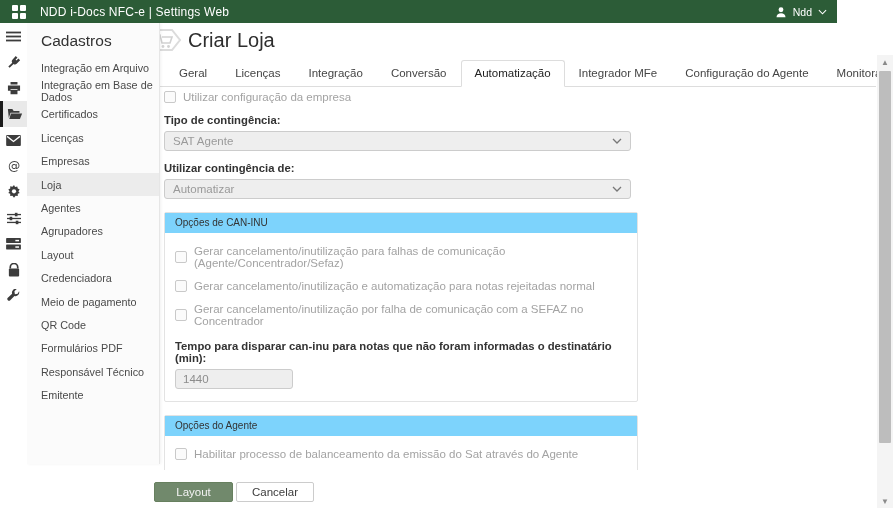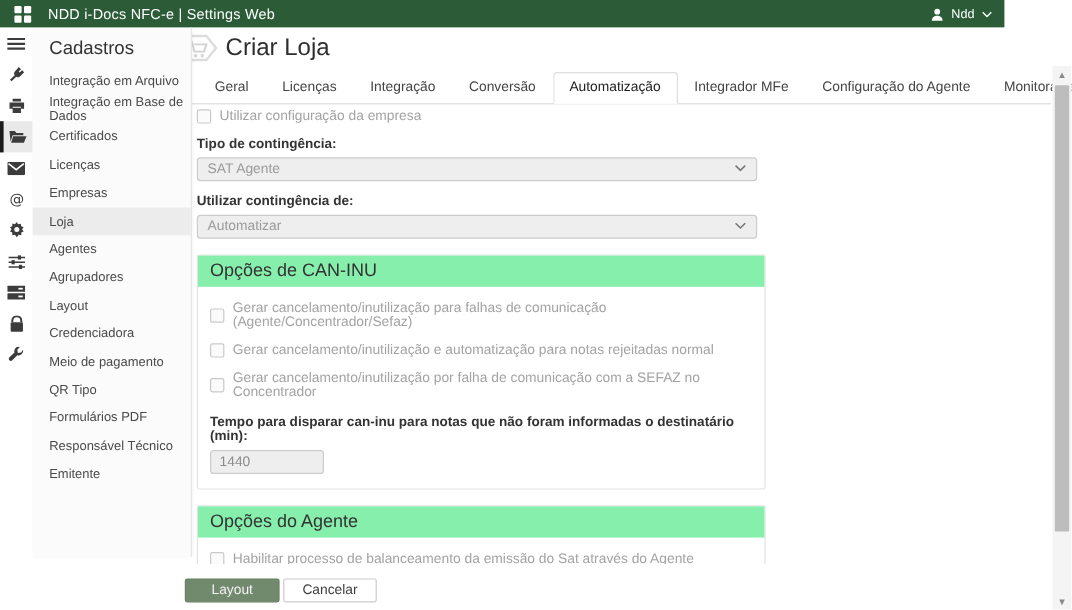--- a/index.html
+++ b/index.html
@@ -44,26 +44,26 @@
   .cb { width:12px; height:12px; border:1px solid #8f8f8f; border-radius:2px; background:#fff; flex:0 0 auto; }
   .cb.cb-dis { border-color:#c9c9c9; background:#fbfbfb; }
   .cb-row .cb-label { color:#333; }
   .cb-row.disabled .cb-label { color:#a3a3a3; }
 
   .field-label { font-weight:700; font-size:11.3px; color:#333; margin:11px 0 5px; }
   .select { height:20px; width:467px; background:#eee; border:1px solid #ccc; border-radius:3px; color:#9a9a9a; font-size:11.5px; display:flex; align-items:center; padding:0 8px; justify-content:space-between; margin-bottom:3px; }
   .select .chev { color:#777; font-size:10px; line-height:1; }
 
   .panel { border:1px solid #e3e3e3; border-radius:2px; margin-top:13px; width:474px; background:#fff; }
-  .panel-header { background:#86efac; color:#333; font-size:15px; padding:4px 10px 5px; }
+  .panel-header { background:#7dd3fc; color:#333; font-size:10px; padding:4px 10px 5px; }
   .panel-body { padding:9px 10px 12px; }
   .panel-body .cb-row { margin-top:3px; margin-bottom:11px; }
   .panel-body .field-label { margin-top:13px; }
   .text-input { height:20px; border:1px solid #ccc; border-radius:3px; background:#eee; color:#8c8c8c; font-size:11.5px; padding:0 7px; font-family:"Liberation Sans",sans-serif; }
-  .text-input.small { width:95px; }
+  .text-input.small { width:118px; }
 
   
   .footer { position:absolute; left:160px; top:470px; width:717px; height:38px; background:#fff; z-index:4; }
   .btn { position:absolute; top:12px; height:20px; font-size:11.5px; border-radius:2px; cursor:pointer; font-family:"Liberation Sans",sans-serif; }
   .btn-save { left:-6px; width:79px; background:#71896c; color:#f3f3f3; border:1px solid #67805f; }
   .btn-cancel { left:76px; width:78px; background:#fff; color:#3c3c3c; border:1px solid #ccc; }
 
   
   .scrollbar { position:absolute; right:0; top:55px; width:16px; height:453px; background:#f4f4f4; z-index:5; }
   .scroll-arrow { position:absolute; left:0; width:16px; height:14px; display:flex; align-items:center; justify-content:center; color:#8a8a8a; font-size:8px; cursor:pointer; }
@@ -205,21 +205,21 @@
       <div class="menu-item">Integração em Base de Dados</div>
       <div class="menu-item">Certificados</div>
       <div class="menu-item">Licenças</div>
       <div class="menu-item">Empresas</div>
       <div class="menu-item active">Loja</div>
       <div class="menu-item">Agentes</div>
       <div class="menu-item">Agrupadores</div>
       <div class="menu-item">Layout</div>
       <div class="menu-item">Credenciadora</div>
       <div class="menu-item">Meio de pagamento</div>
-      <div class="menu-item">QR Tipo</div>
+      <div class="menu-item">QR Code</div>
       <div class="menu-item">Formulários PDF</div>
       <div class="menu-item">Responsável Técnico</div>
       <div class="menu-item">Emitente</div>
     </div>
 </div>
 
 <div class="main">
   <div class="page-head">
     <span class="badge">
       <svg width="34" height="28" viewBox="0 0 34 28">

